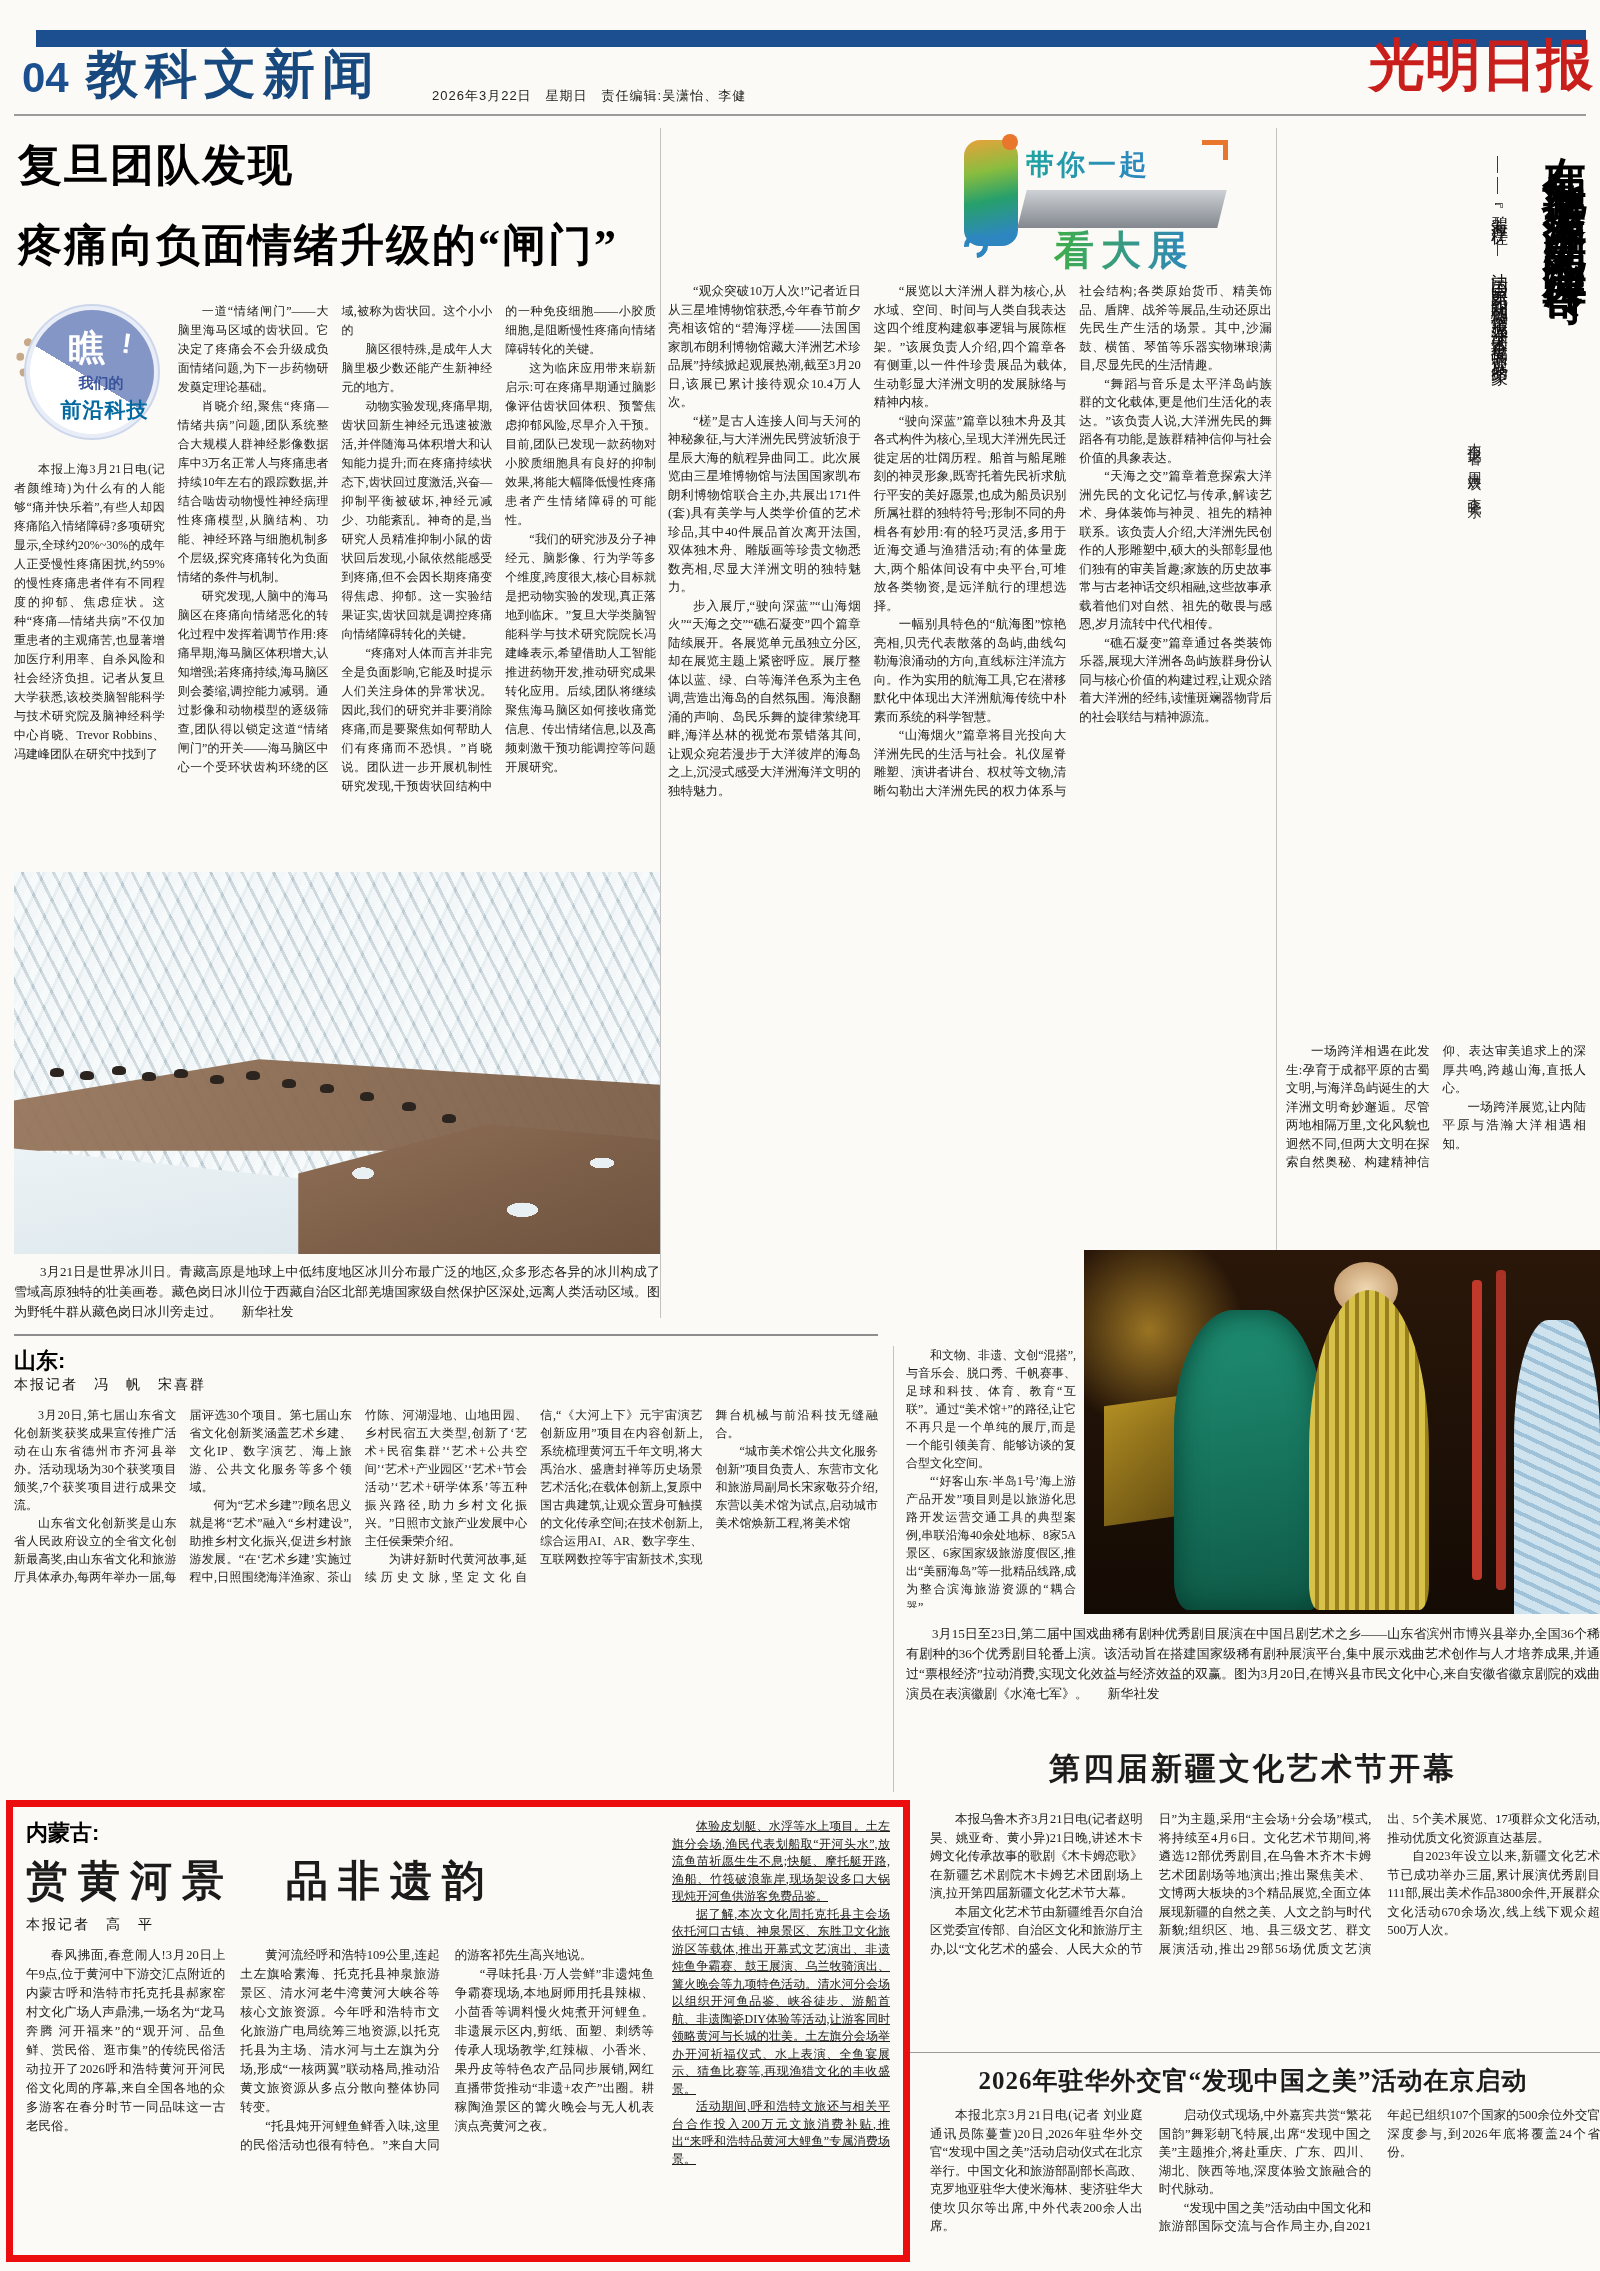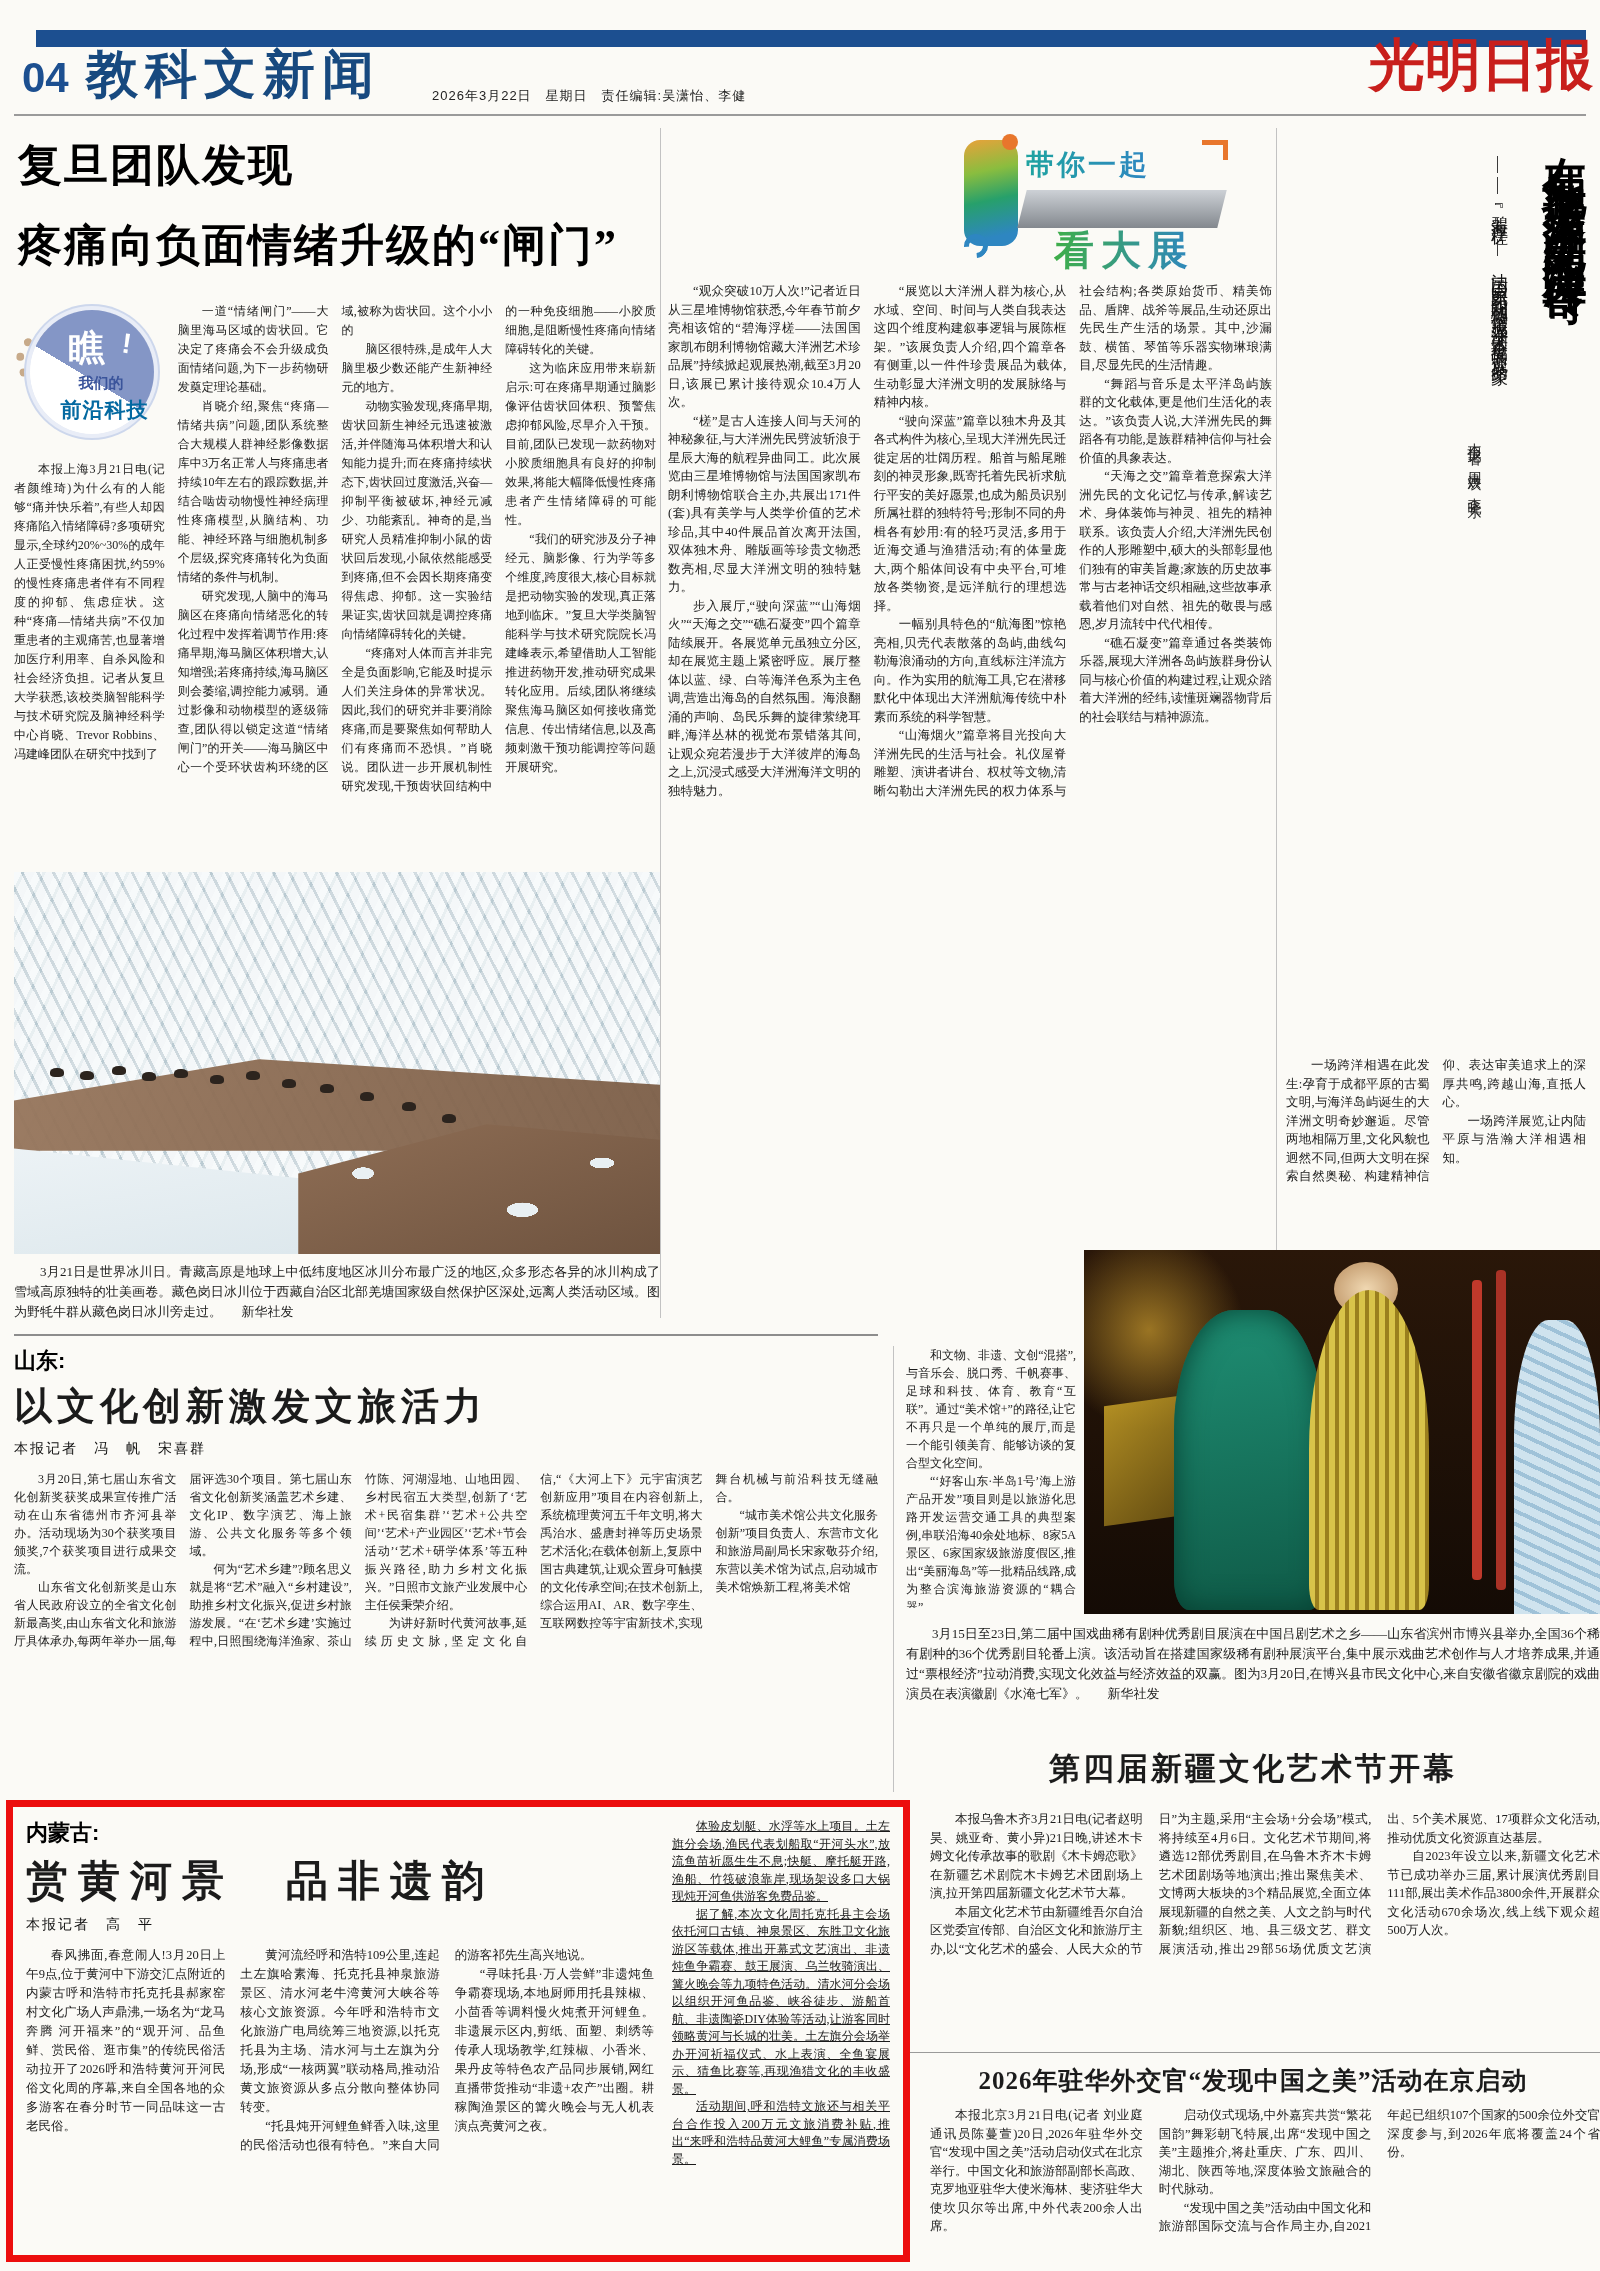--- a/index.html
+++ b/index.html
@@ -54,21 +54,21 @@
   .logo-text2 { position:absolute; left:90px; top:44px; font:900 40px "Liberation Sans",sans-serif; letter-spacing:7px;
       background:linear-gradient(90deg,#3fae49,#2e86c1); -webkit-background-clip:text; background-clip:text; color:transparent;margin-top:41px; }
   .logo-tick { position:absolute; left:238px; top:2px; width:26px; height:20px; border-top:5px solid #e8762c; border-right:5px solid #e8762c; }
 
   
   .vdiv2 { left:1276px; top:128px; height:1190px; }
   .vert-block { left:1286px; top:122px; width:300px; height:900px; writing-mode:vertical-rl; }
   .v-head { font:900 44px/1 "Liberation Serif",serif; letter-spacing:9px; color:#000; padding-left:20px; }
   .v-sub  { font:400 17px/1 "Liberation Serif",serif; letter-spacing:4px; padding:34px 14px 0 10px; color:#111; }
   .v-byline { font:400 14px/1 "Liberation Serif",serif; letter-spacing:3px; padding-top:310px; color:#222; }
-  .exhibit-cont { left:1286px; top:1042px; width:300px; height:220px; column-count:2; font-size:12.5px; line-height:18.5px;margin-top:14px; }
+  .exhibit-cont { left:1286px; top:1042px; width:300px; height:220px; column-count:2; font-size:12.5px; line-height:18.5px; }
 
   
   .glacier { left:14px; top:872px; width:646px; height:382px; overflow:hidden;
       background:
         repeating-linear-gradient(115deg,#eef4f6 0 7px,#ccdbe1 7px 10px,#e7eef1 10px 19px),
         linear-gradient(#e3ecef,#d7e2e6); }
   .gl-tex { position:absolute; inset:0; background:repeating-linear-gradient(63deg,rgba(255,255,255,.55) 0 11px,rgba(140,160,172,.28) 11px 14px); }
   .gl-brown-band { position:absolute; left:0; top:49%; width:100%; height:24%; background:linear-gradient(100deg,#96755b,#7c5e47);
       clip-path:polygon(0 45%,38% 0,100% 28%,100% 100%,0 100%); opacity:.95; }
   .gl-snow-left { position:absolute; left:0; bottom:0; width:58%; height:30%; background:linear-gradient(170deg,#edf3f6,#dce7ec);
@@ -214,21 +214,20 @@
   <span class="yak" style="left:388px;top:230px"></span>
   <span class="yak" style="left:428px;top:242px"></span>
 </div>
 <div class="abs glacier-cap">
   <span>3月21日是世界冰川日。青藏高原是地球上中低纬度地区冰川分布最广泛的地区,众多形态各异的冰川构成了雪域高原独特的壮美画卷。藏色岗日冰川位于西藏自治区北部羌塘国家级自然保护区深处,远离人类活动区域。图为野牦牛群从藏色岗日冰川旁走过。</span><span class="credit">新华社发</span>
 </div>
 
 <div class="abs hdiv hrule2"></div>
 <div class="abs shandong">
   <div class="kicker">山东:</div>
-  <h2>以文化创新激发文旅活力</h2>
   <div class="byline">本报记者　冯　帆　宋喜群</div>
   <div class="shandong-body cols">
       <p class="para">3月20日,第七届山东省文化创新奖获奖成果宣传推广活动在山东省德州市齐河县举办。活动现场为30个获奖项目颁奖,7个获奖项目进行成果交流。</p>
       <p class="para">山东省文化创新奖是山东省人民政府设立的全省文化创新最高奖,由山东省文化和旅游厅具体承办,每两年举办一届,每届评选30个项目。第七届山东省文化创新奖涵盖艺术乡建、文化IP、数字演艺、海上旅游、公共文化服务等多个领域。</p>
       <p class="para">何为“艺术乡建”?顾名思义就是将“艺术”融入“乡村建设”,助推乡村文化振兴,促进乡村旅游发展。“在‘艺术乡建’实施过程中,日照围绕海洋渔家、茶山竹陈、河湖湿地、山地田园、乡村民宿五大类型,创新了‘艺术+民宿集群’‘艺术+公共空间’‘艺术+产业园区’‘艺术+节会活动’‘艺术+研学体系’等五种振兴路径,助力乡村文化振兴。”日照市文旅产业发展中心主任侯秉荣介绍。</p>
       <p class="para">为讲好新时代黄河故事,延续历史文脉,坚定文化自信,“《大河上下》元宇宙演艺创新应用”项目在内容创新上,系统梳理黄河五千年文明,将大禹治水、盛唐封禅等历史场景艺术活化;在载体创新上,复原中国古典建筑,让观众置身可触摸的文化传承空间;在技术创新上,综合运用AI、AR、数字孪生、互联网数控等宇宙新技术,实现舞台机械与前沿科技无缝融合。</p>
       <p class="para">“城市美术馆公共文化服务创新”项目负责人、东营市文化和旅游局副局长宋家敬芬介绍,东营以美术馆为试点,启动城市美术馆焕新工程,将美术馆</p>
     </div>
 </div>
 <div class="abs vdiv vdiv3"></div>

